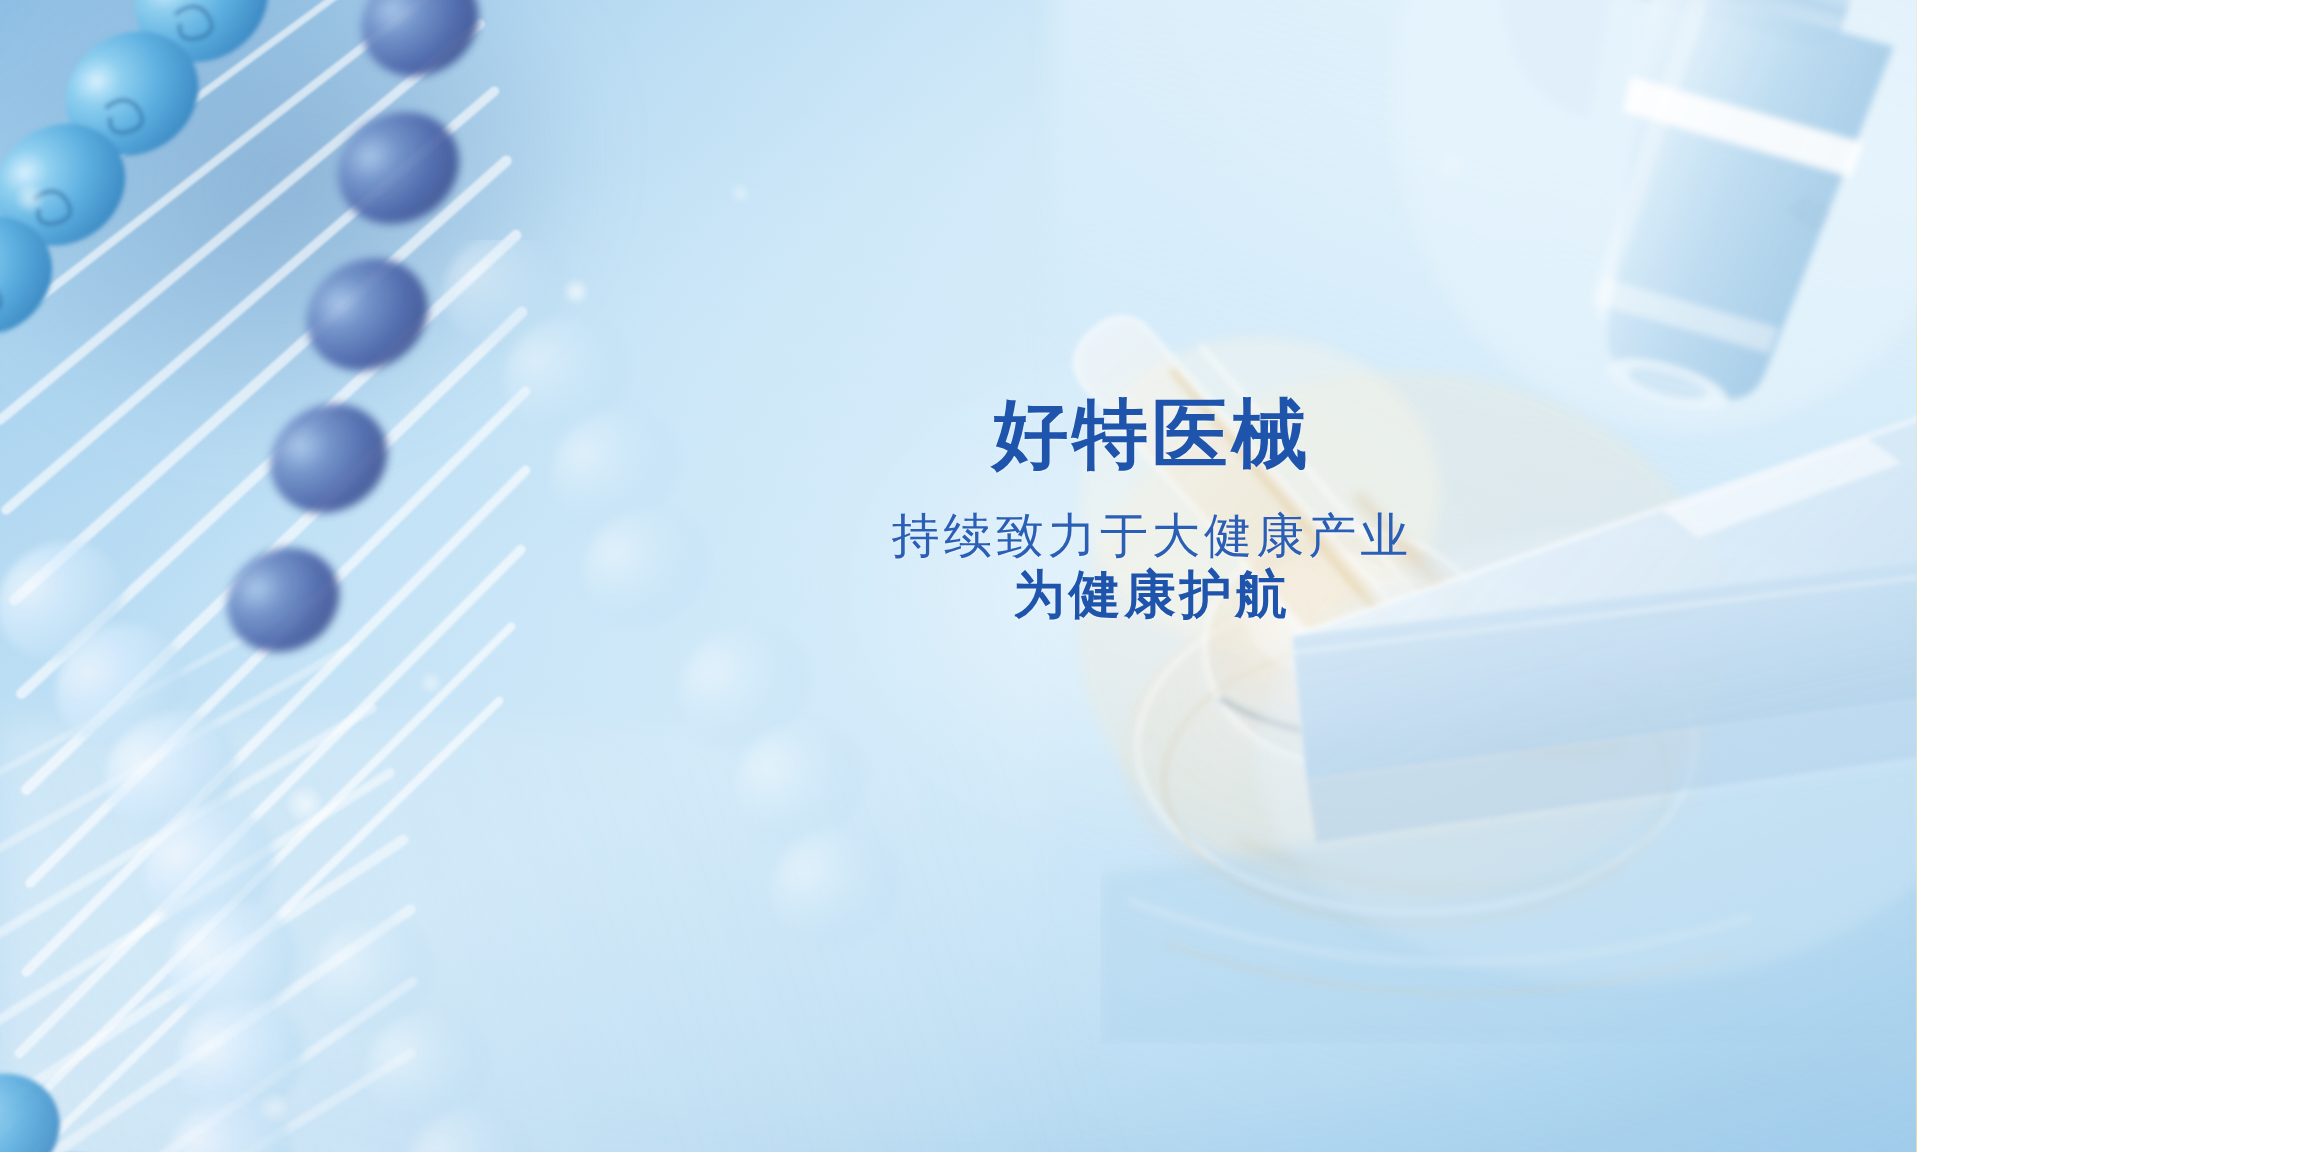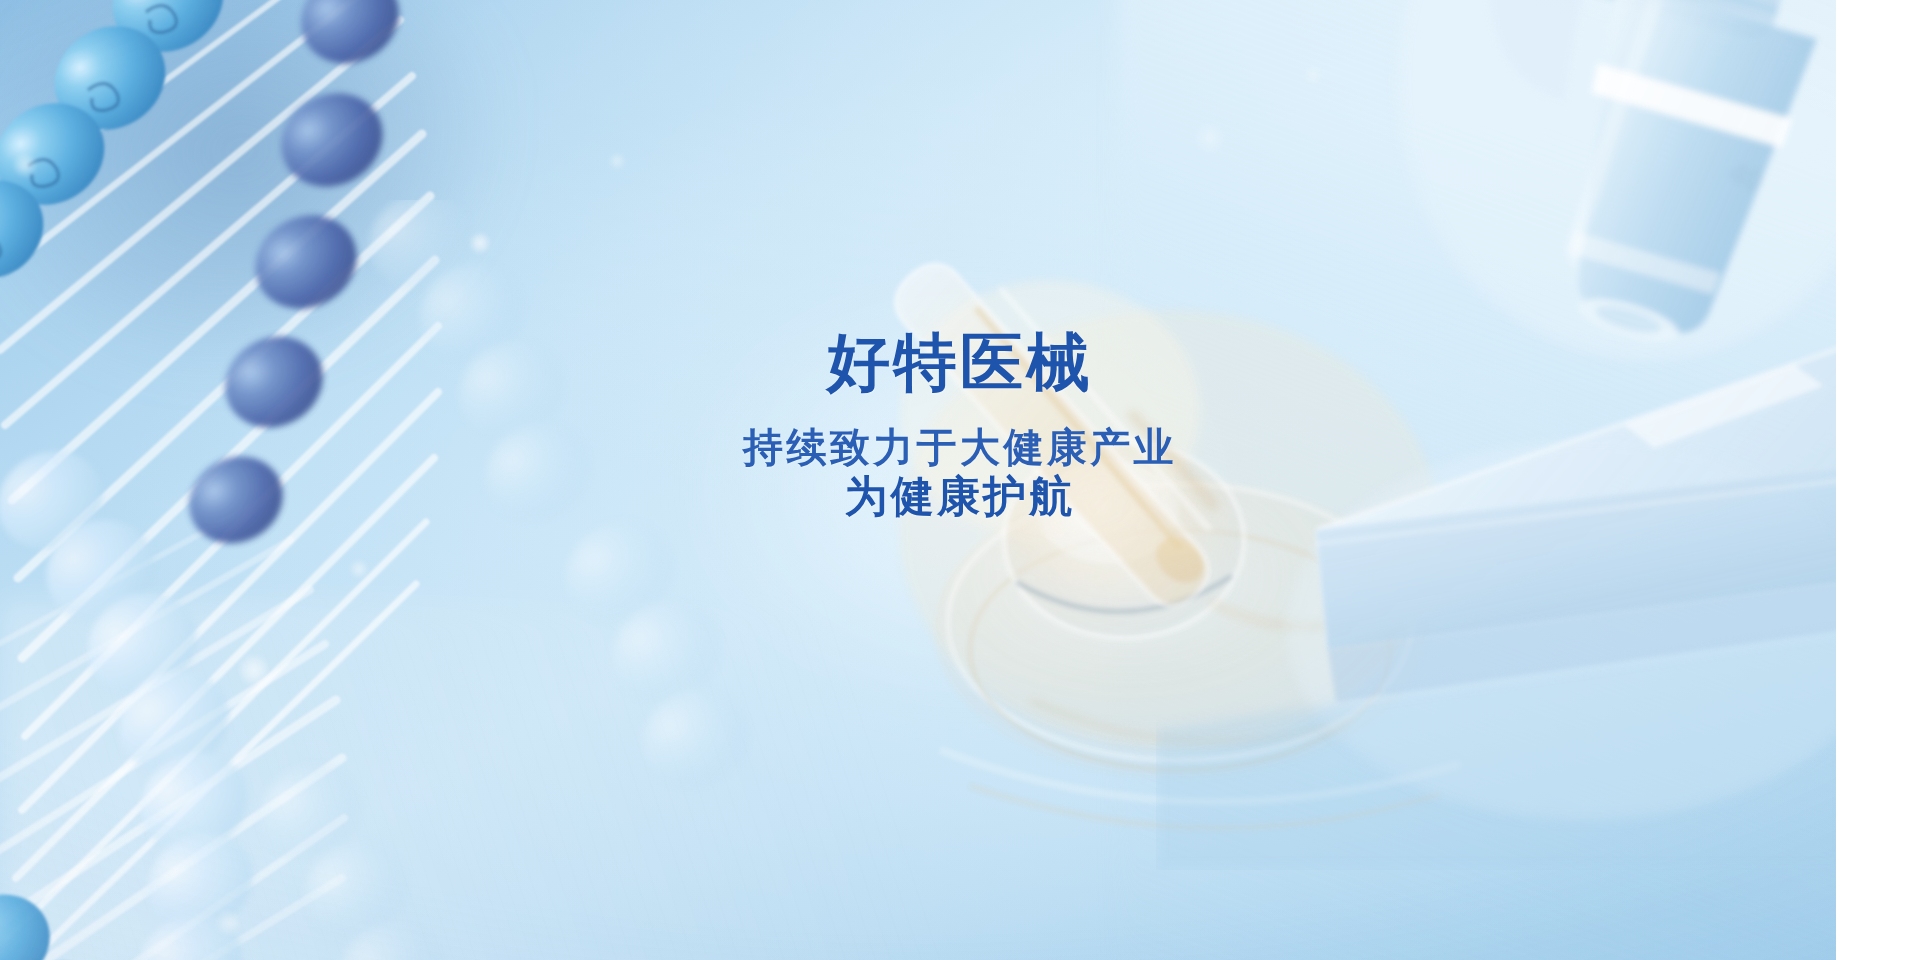--- a/index.html
+++ b/index.html
@@ -6,21 +6,21 @@
   * { margin:0; padding:0; box-sizing:border-box; }
   html, body {
     width:1920px; height:960px;
     overflow:hidden;
     font-family:"Liberation Sans","DejaVu Sans",sans-serif;
   }
 
   
   #banner{
     position:relative;
-    width:1836px; height:960px;
+    width:1597px; height:960px;
     overflow:hidden;
     background:#eab308;
   }
 
   
   .bg-base{
     position:absolute; inset:0;
     background:
       radial-gradient(120% 90% at 78% 12%,  #ddf0fb 0%, rgba(221,240,251,0) 55%),
       radial-gradient(90% 80% at 60% 55%,   #d8eefb 0%, rgba(216,238,251,0) 60%),
@@ -113,21 +113,21 @@
     font-weight:bold;
     letter-spacing:.055em;
     line-height:1.08;
     color:#1f54ad;
     text-shadow:0 1px 2px rgba(255,255,255,.45);
     white-space:nowrap;
   }
   .subtitle{
     margin-top:27px;
     font-size:40px;
-    font-weight:bold;
+    font-weight:normal;
     letter-spacing:.085em;
     line-height:1.2;
     color:#2b5fb5;
     text-shadow:0 1px 2px rgba(255,255,255,.40);
     white-space:nowrap;
   }
   .tagline{
     font-size:43px;
     font-weight:bold;
     letter-spacing:.075em;

